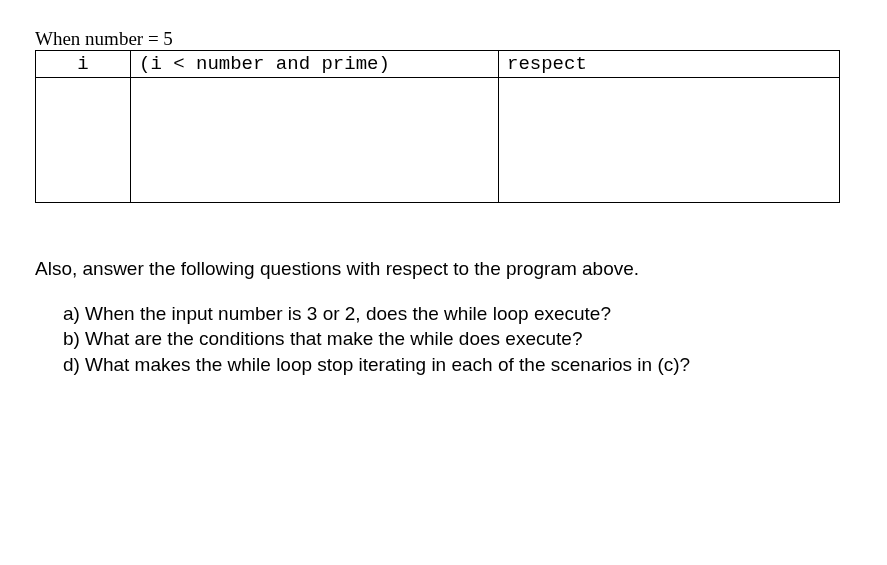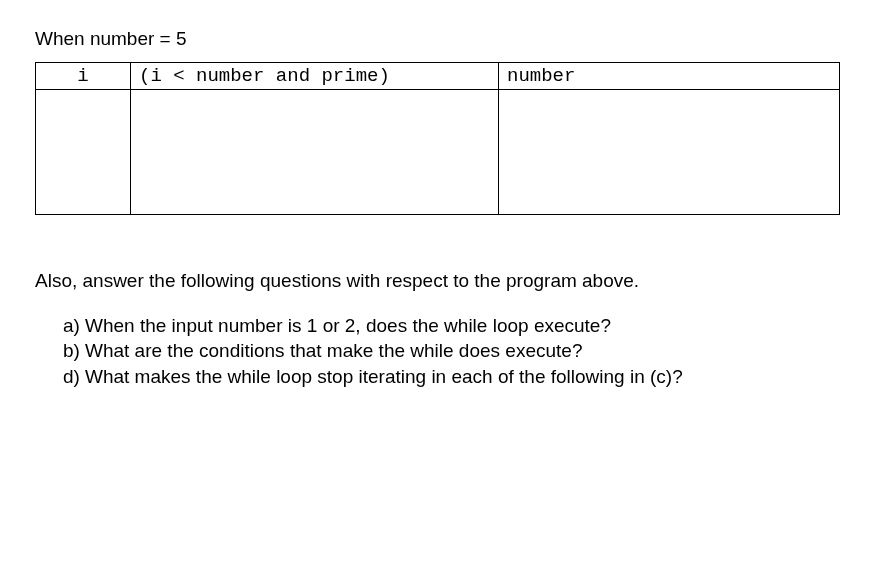--- a/index.html
+++ b/index.html
@@ -10,21 +10,22 @@
     body {
       font-family: Arial, Helvetica, sans-serif;
       font-size: 19px;
       color: #000;
       background: #fff;
       width: 887px;
       height: 565px;
       padding: 28px 35px;
     }
     .heading {
-      margin-bottom: 12px;
+      margin-bottom: 0;
+      font-family: Liberation Serif, serif;
     }
     table {
       border-collapse: collapse;
       width: 805px;
       margin-bottom: 55px;
     }
     td, th {
       border: 1px solid #000;
       padding: 2px 8px;
       text-align: left;
@@ -70,37 +71,37 @@
 </head>
 <body>
 
 <div class="heading">When number = 5</div>
 
 <table>
   <thead>
     <tr>
       <th class="col-i">i</th>
       <th class="col-cond">(i &lt; number and prime)</th>
-      <th class="col-out">number</th>
+      <th class="col-out">respect</th>
     </tr>
   </thead>
   <tbody>
     <tr>
       <td></td>
       <td></td>
       <td></td>
     </tr>
   </tbody>
 </table>
 
 <div class="instruction">Also, answer the following questions with respect to the program above.</div>
 
 <ol>
   <li>
-    <span class="marker">a)</span><span>When the input number is 1 or 2, does the while loop execute?</span>
+    <span class="marker">a)</span><span>When the input number is 3 or 2, does the while loop execute?</span>
   </li>
   <li>
     <span class="marker">b)</span><span>What are the conditions that make the while does execute?</span>
   </li>
   <li>
-    <span class="marker">d)</span><span>What makes the while loop stop iterating in each of the following in (c)?</span>
+    <span class="marker">d)</span><span>What makes the while loop stop iterating in each of the scenarios in (c)?</span>
   </li>
 </ol>
 
 </body></html>

